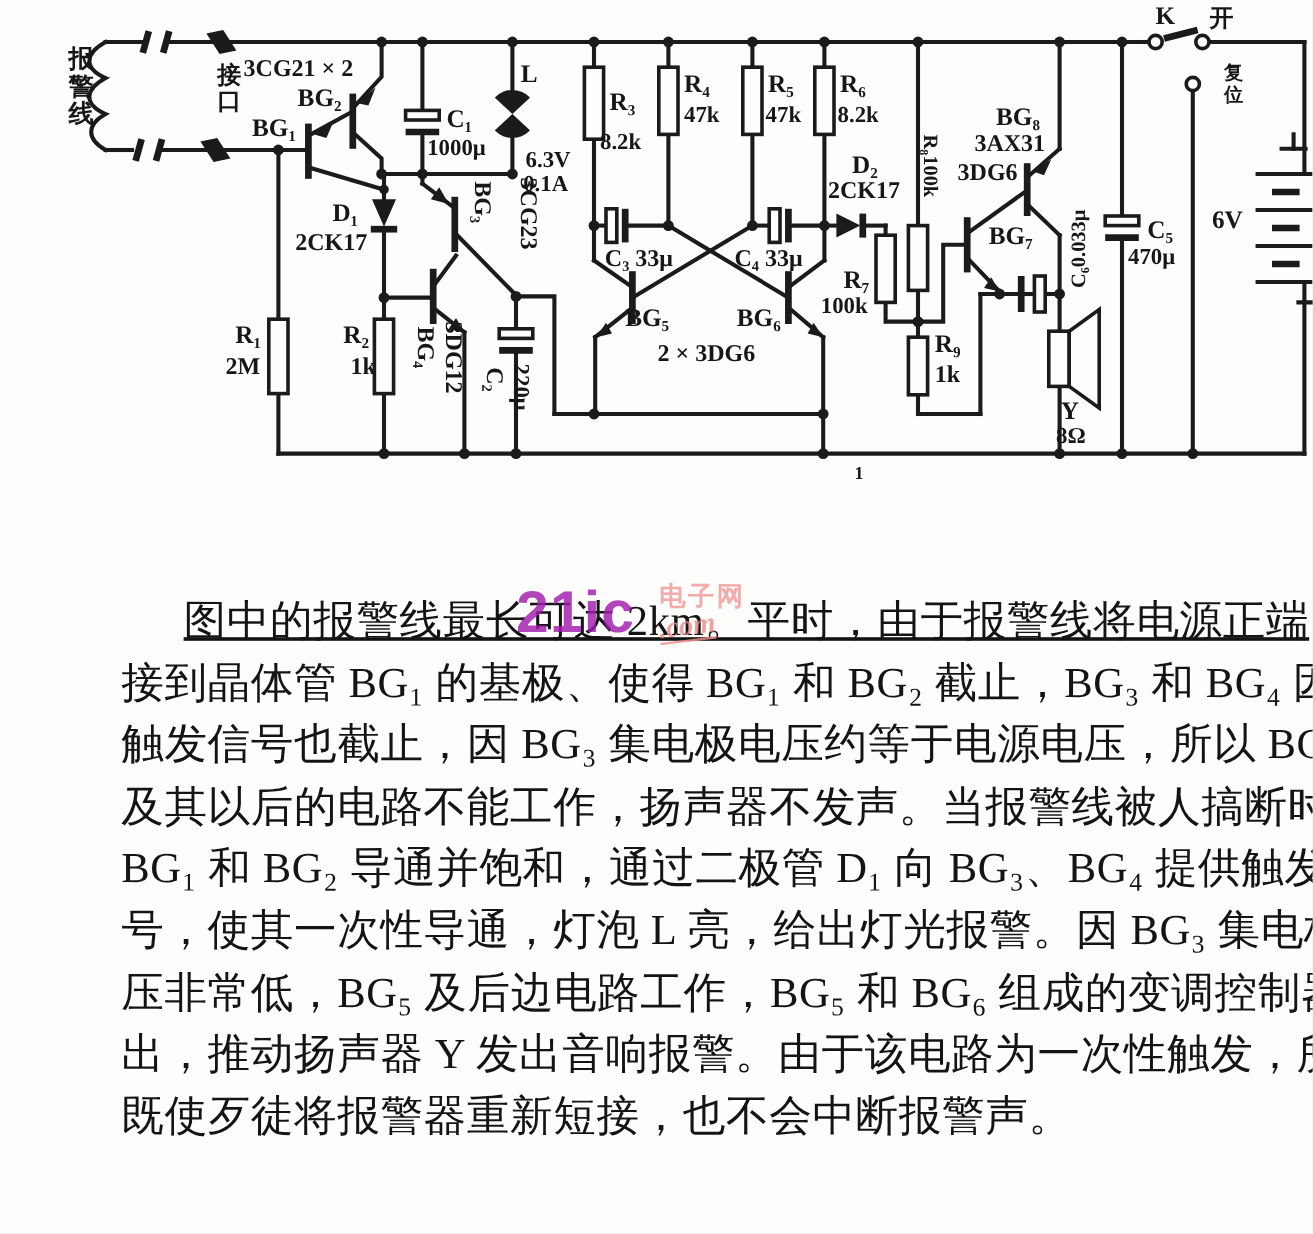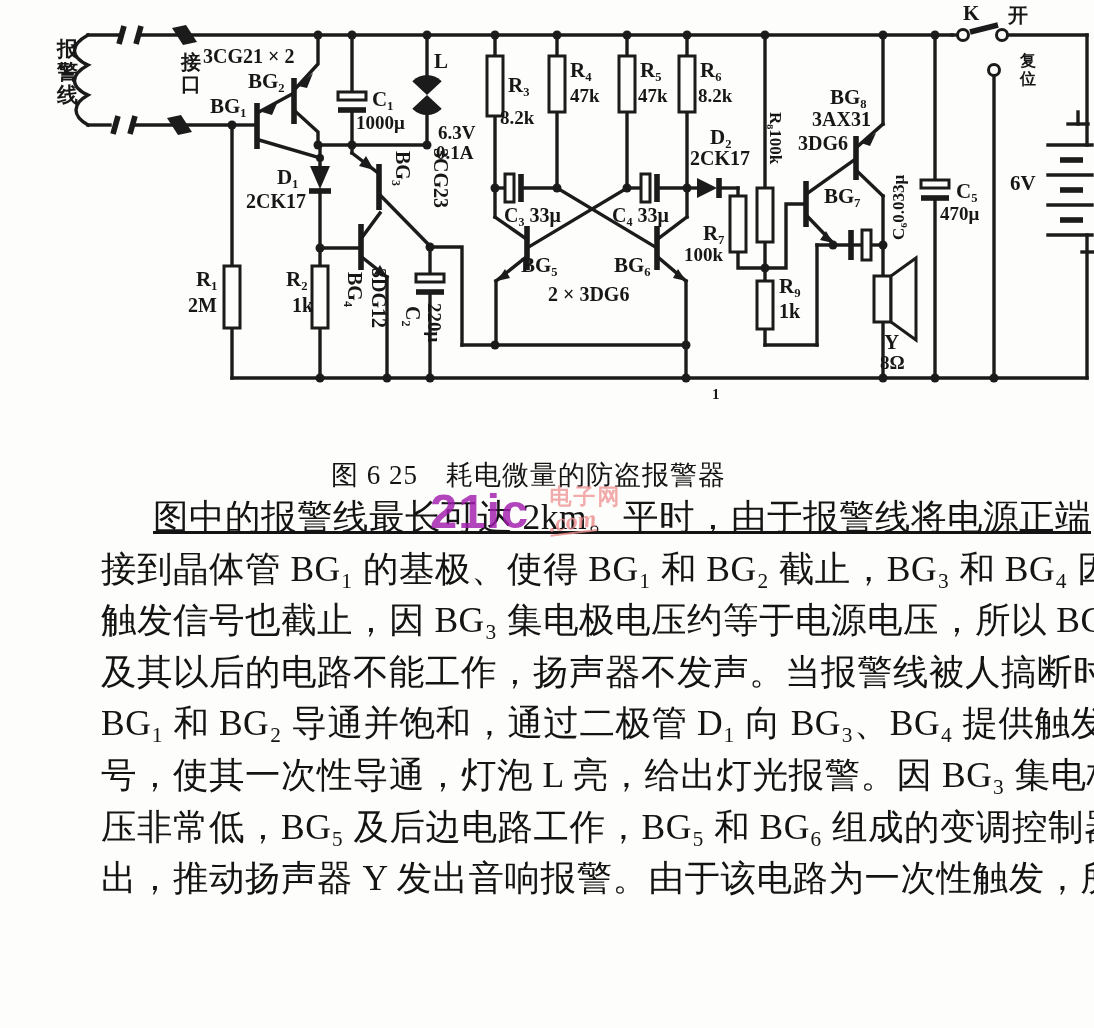--- a/index.html
+++ b/index.html
@@ -322,31 +322,31 @@
         <text font-size="21" x="956" y="198">C₅</text>
         <text font-size="19" x="940" y="220">470μ</text>
         <text font-size="21" x="1010" y="190">6V</text>
         <text font-size="21" x="963" y="20">K</text>
         <text font-size="20" x="1008" y="22">开</text>
         <text font-size="16" x="1020" y="66"><tspan x="1020" dy="0">复</tspan><tspan x="1020" dy="18">位</tspan></text>
         <text font-size="15" x="712" y="399">1</text>
       </g>
   </svg>
 
-  <div class="caption">图 6 25　耗电微量的防盗报警器</div>
 
   <div class="bodytext" id="bodytext">
       <div class="line indent">图中的报警线最长可达 2km。平时，由于报警线将电源正端</div>
       <div class="line">接到晶体管 BG₁ 的基极、使得 BG₁ 和 BG₂ 截止，BG₃ 和 BG₄ 因无</div>
       <div class="line">触发信号也截止，因 BG₃ 集电极电压约等于电源电压，所以 BG₅</div>
       <div class="line">及其以后的电路不能工作，扬声器不发声。当报警线被人搞断时，</div>
       <div class="line">BG₁ 和 BG₂ 导通并饱和，通过二极管 D₁ 向 BG₃、BG₄ 提供触发信</div>
       <div class="line">号，使其一次性导通，灯泡 L 亮，给出灯光报警。因 BG₃ 集电极电</div>
       <div class="line">压非常低，BG₅ 及后边电路工作，BG₅ 和 BG₆ 组成的变调控制器振</div>
       <div class="line">出，推动扬声器 Y 发出音响报警。由于该电路为一次性触发，所以</div>
+      <div class="line">既使歹徒将报警器重新短接，也不会中断报警声。</div>
     </div>
 
   <div class="wm">
     <span class="wm-logo">21ic</span>
     <span class="wm-right">
       <span class="wm-site">电子网</span><br>
       <span class="wm-com">.com</span>
     </span>
   </div>
 

